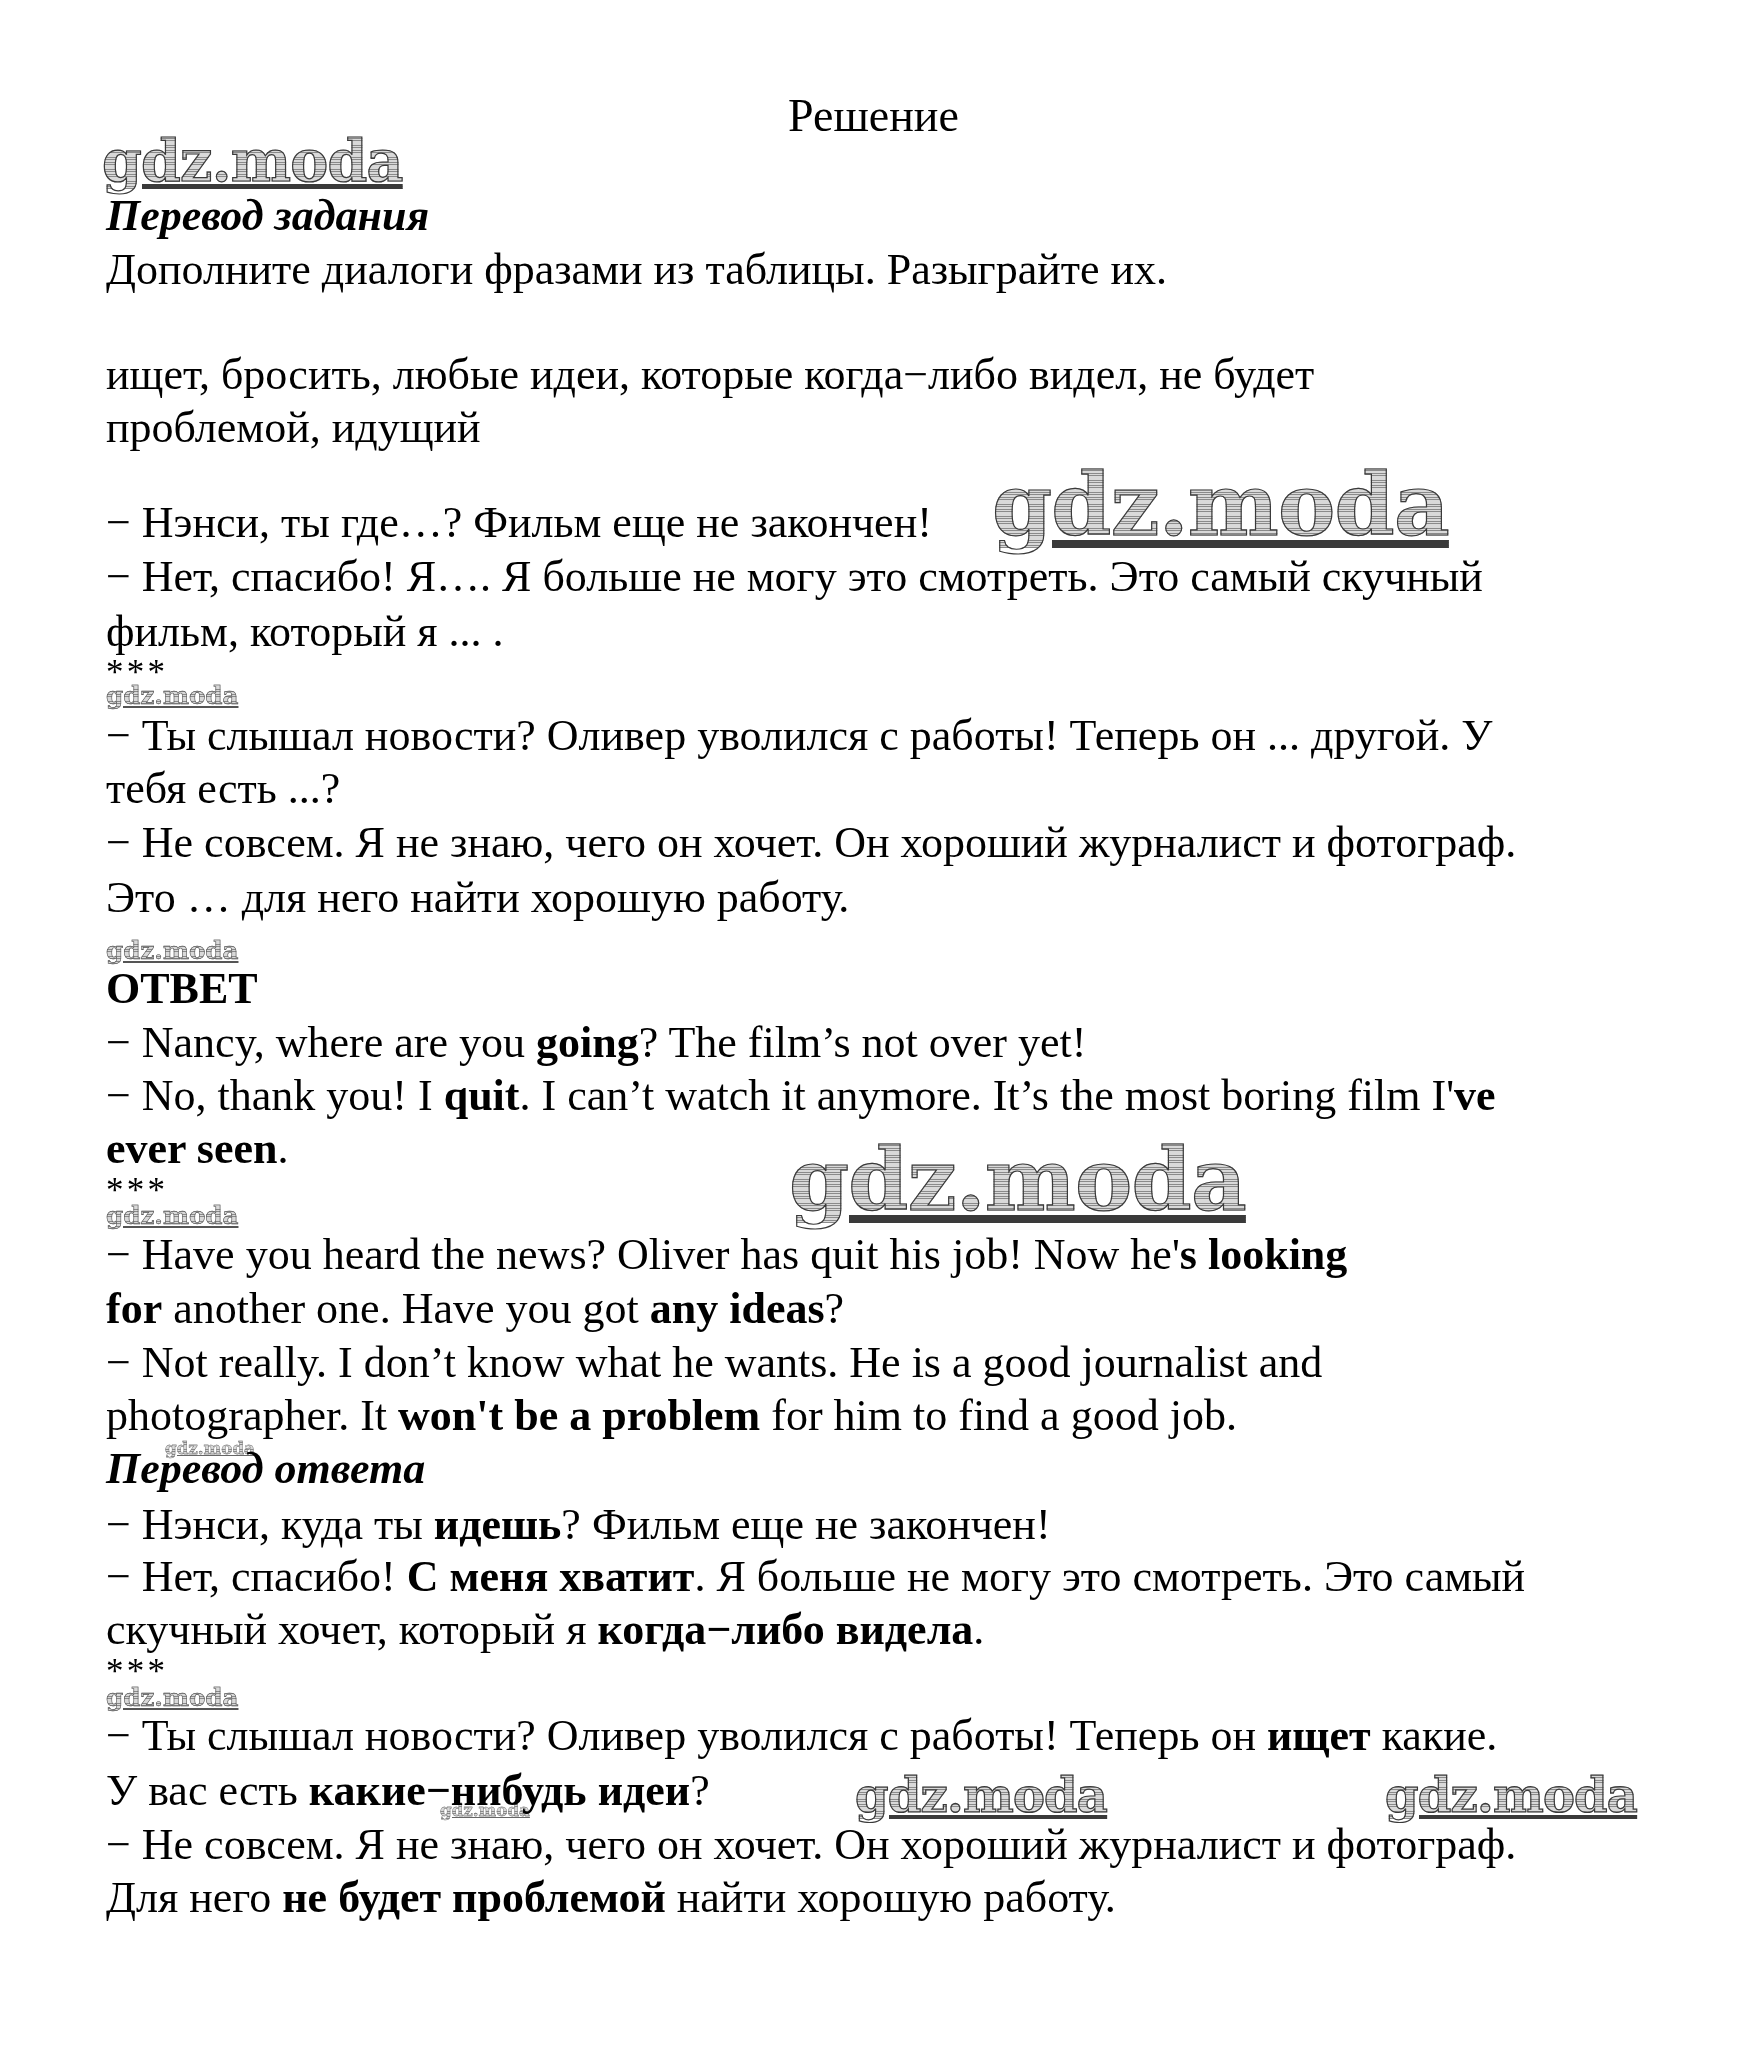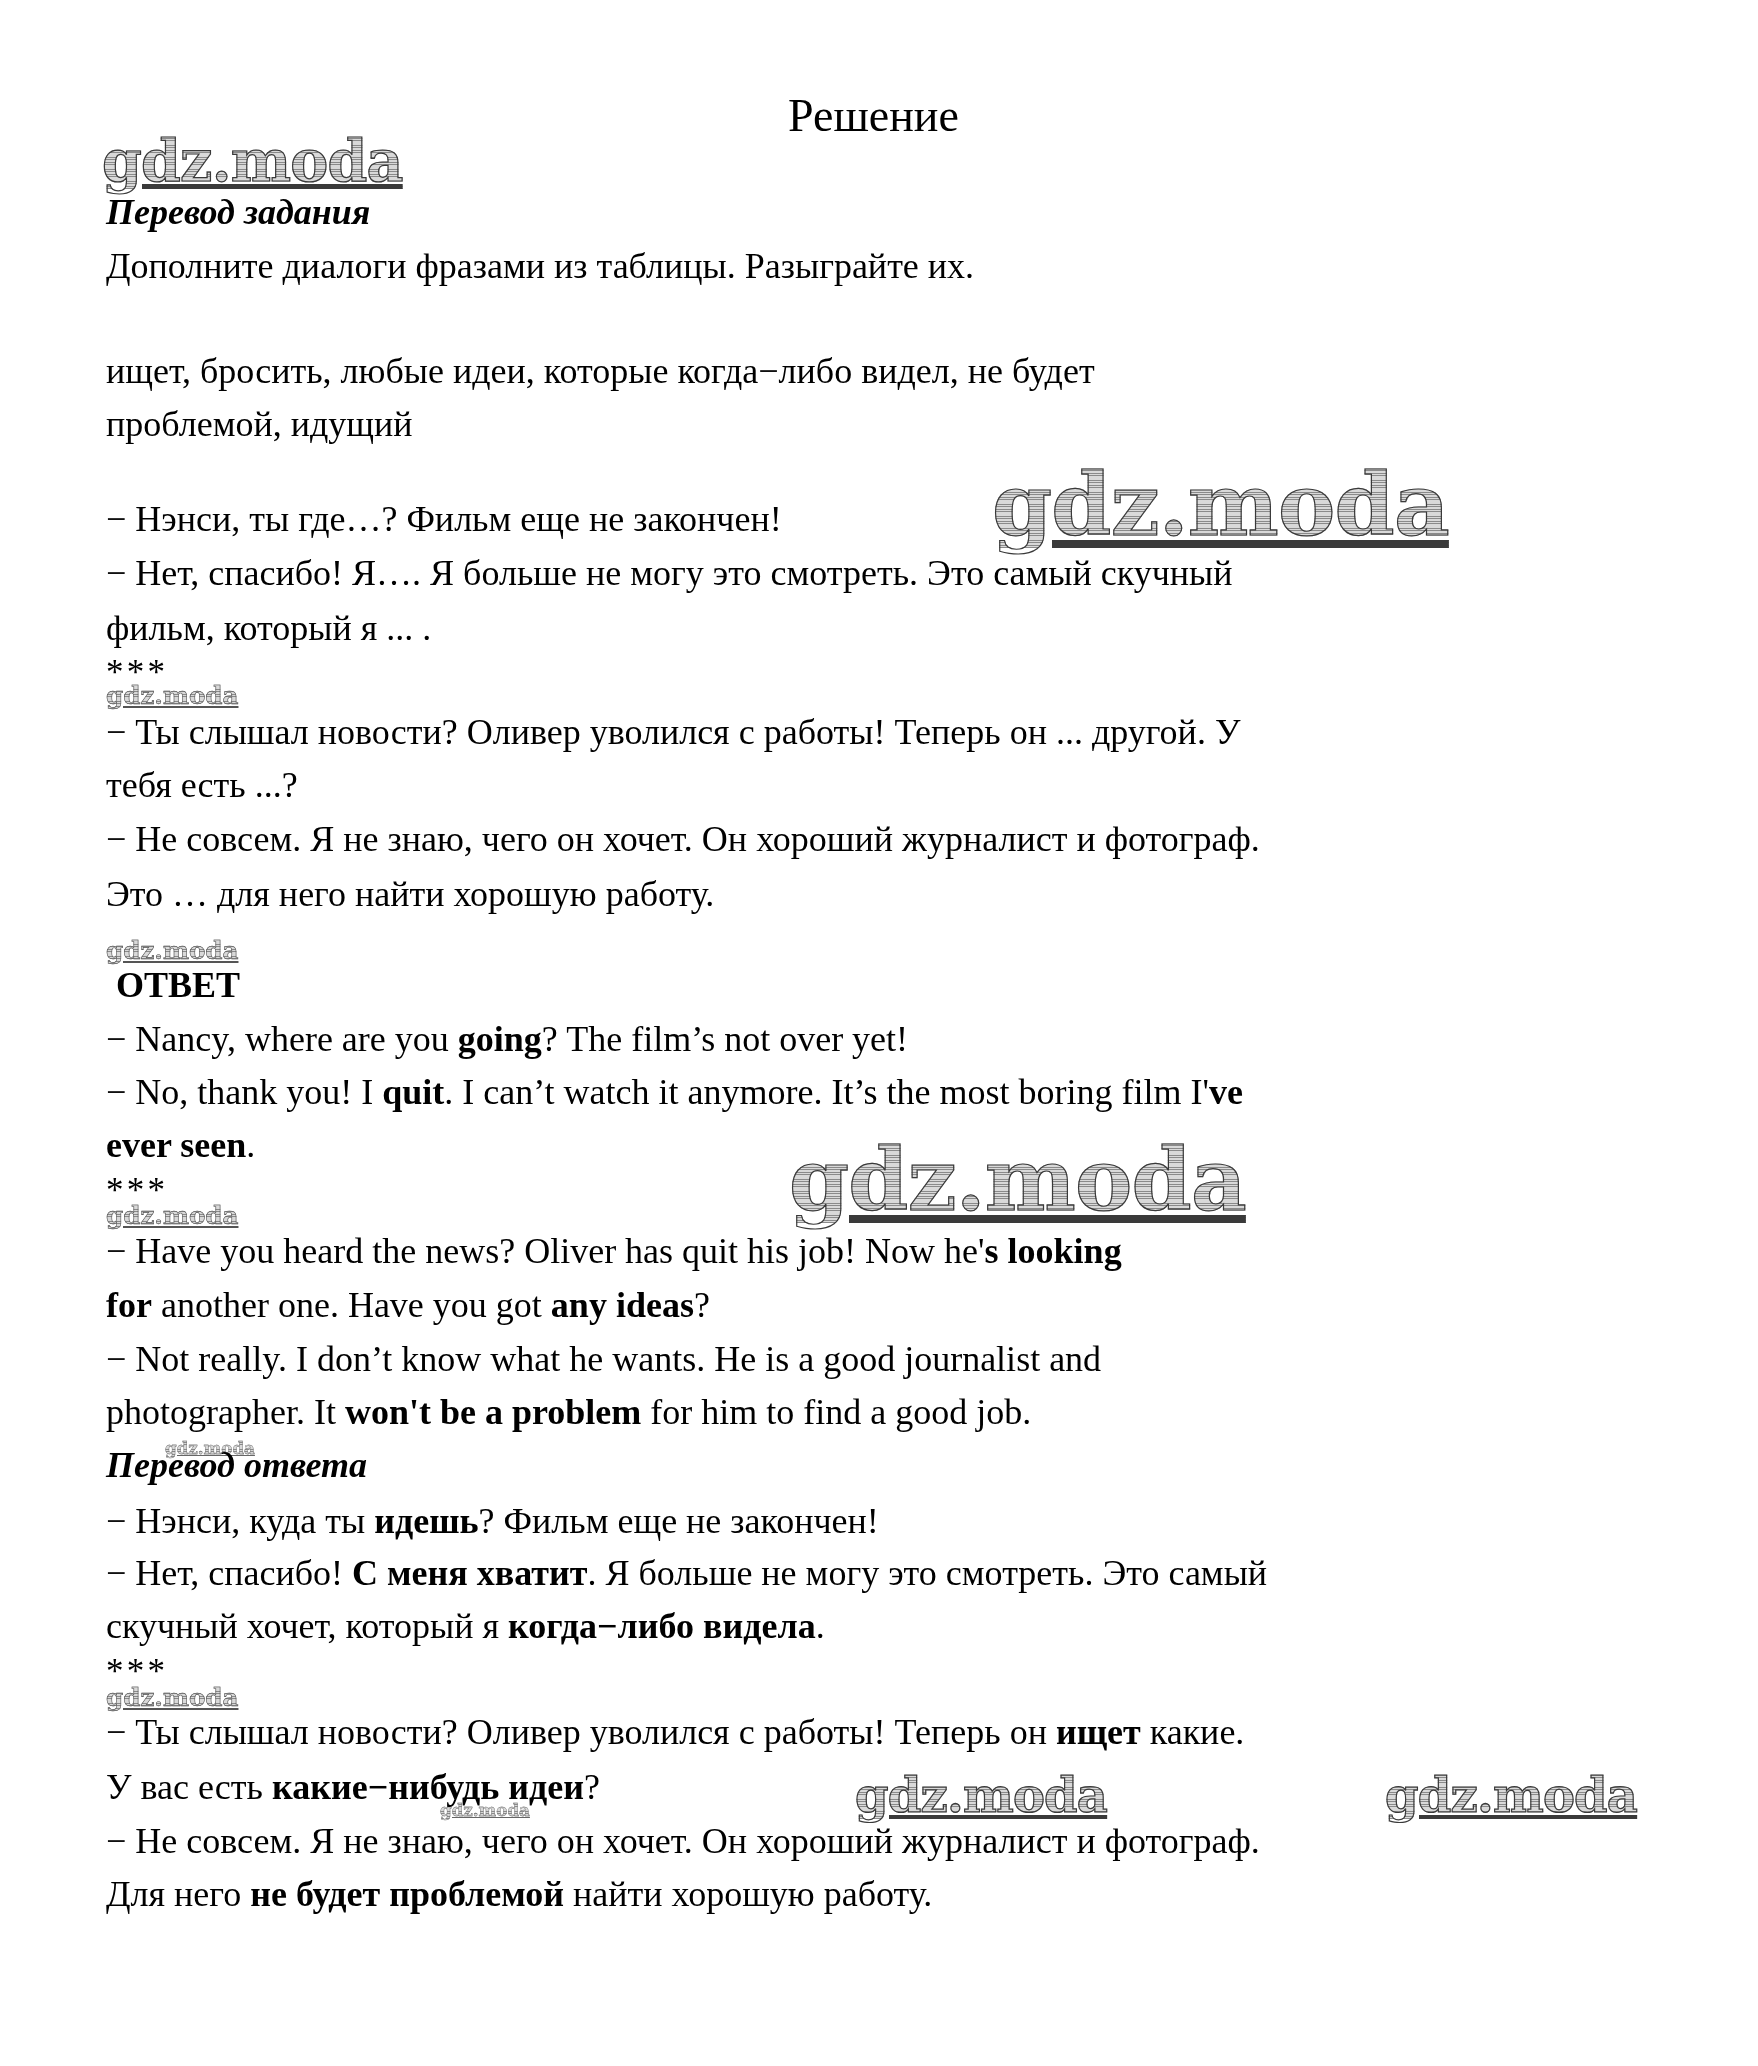--- a/index.html
+++ b/index.html
@@ -1,19 +1,19 @@
 <!DOCTYPE html>
 <html style="font-size:12.7px"><head>
 <meta charset="utf-8">
 <style>
   html, body { margin: 0; padding: 0; background: #ffffff; }
   body { width: 1758px; height: 2066px; position: relative; overflow: hidden;
          font-family: "Liberation Serif", "DejaVu Serif", serif; color: #000; }
   .page { position: absolute; left: 0; top: 0; width: 1758px; height: 1675px; }
-  .line { position: absolute; left: 106px; white-space: nowrap; font-size: 36px; line-height: 1; }
+  .line { position: absolute; left: 106px; white-space: nowrap; font-size: 44px; line-height: 1; }
   .line b { font-weight: bold; }
   .title { position: absolute; left: 788px; top: 93px; font-size: 46px; white-space: nowrap; line-height: 1; }
   .heading-it { font-style: italic; font-weight: bold; }
   .heading-b { font-weight: bold; }
   .stars { font-size: 35px; letter-spacing: 3.2px; }
   .wm { position: absolute; white-space: nowrap; font-family: "DejaVu Serif", serif; font-weight: bold;
         color: #b5b5b5; line-height: 1; letter-spacing: -0.8px;
         -webkit-text-stroke: 1.2px #3a3a3a;
         background-image: repeating-linear-gradient(0deg, #8a8a8a 0px, #8a8a8a 0.8px, #d9d9d9 0.8px, #d9d9d9 2.4px);
         -webkit-background-clip: text; background-clip: text; text-decoration: underline; -webkit-text-fill-color: transparent; }
@@ -48,21 +48,21 @@
   <div class="line" style="top:501px;"><span>− Нэнси, ты где…? Фильм еще не закончен!</span></div>
   <div class="line" style="top:406px;"><span>проблемой, идущий</span></div>
   <div class="line" style="top:555px;"><span>− Нет, спасибо! Я…. Я больше не могу это смотреть. Это самый скучный</span></div>
   <div class="line" style="top:610px;"><span>фильм, который я ... .</span></div>
   <div class="line stars" style="top:655px;">***</div>
   <div class="line" style="top:714px;"><span>− Ты слышал новости? Оливер уволился с работы! Теперь он ... другой. У</span></div>
   <div class="line" style="top:767px;"><span>тебя есть ...?</span></div>
   <div class="line" style="top:821px;"><span>− Не совсем. Я не знаю, чего он хочет. Он хороший журналист и фотограф.</span></div>
   <div class="line" style="top:876px;"><span>Это … для него найти хорошую работу.</span></div>
 
-  <div class="line heading-b" style="top:967px;margin-left:10px;">ОТВЕТ</div>
+  <div class="line heading-b" style="top:967px;">ОТВЕТ</div>
   <div class="line" style="top:1021px;"><span>− Nancy, where are you </span><b>going</b><span>? The film’s not over yet!</span></div>
   <div class="line" style="top:1074px;"><span>− No, thank you! I </span><b>quit</b><span>. I can’t watch it anymore. It’s the most boring film I'</span><b>ve</b></div>
   <div class="line" style="top:1127px;"><b>ever seen</b><span>.</span></div>
   <div class="line stars" style="top:1173px;">***</div>
   <div class="line" style="top:1233px;"><span>− Have you heard the news? Oliver has quit his job! Now he'</span><b>s looking</b></div>
   <div class="line" style="top:1287px;"><b>for</b><span> another one. Have you got </span><b>any ideas</b><span>?</span></div>
   <div class="line" style="top:1341px;"><span>− Not really. I don’t know what he wants. He is a good journalist and</span></div>
   <div class="line" style="top:1394px;"><span>photographer. It </span><b>won't be a problem</b><span> for him to find a good job.</span></div>
 
   <div class="line heading-it" style="top:1447px;">Перевод ответа</div>

